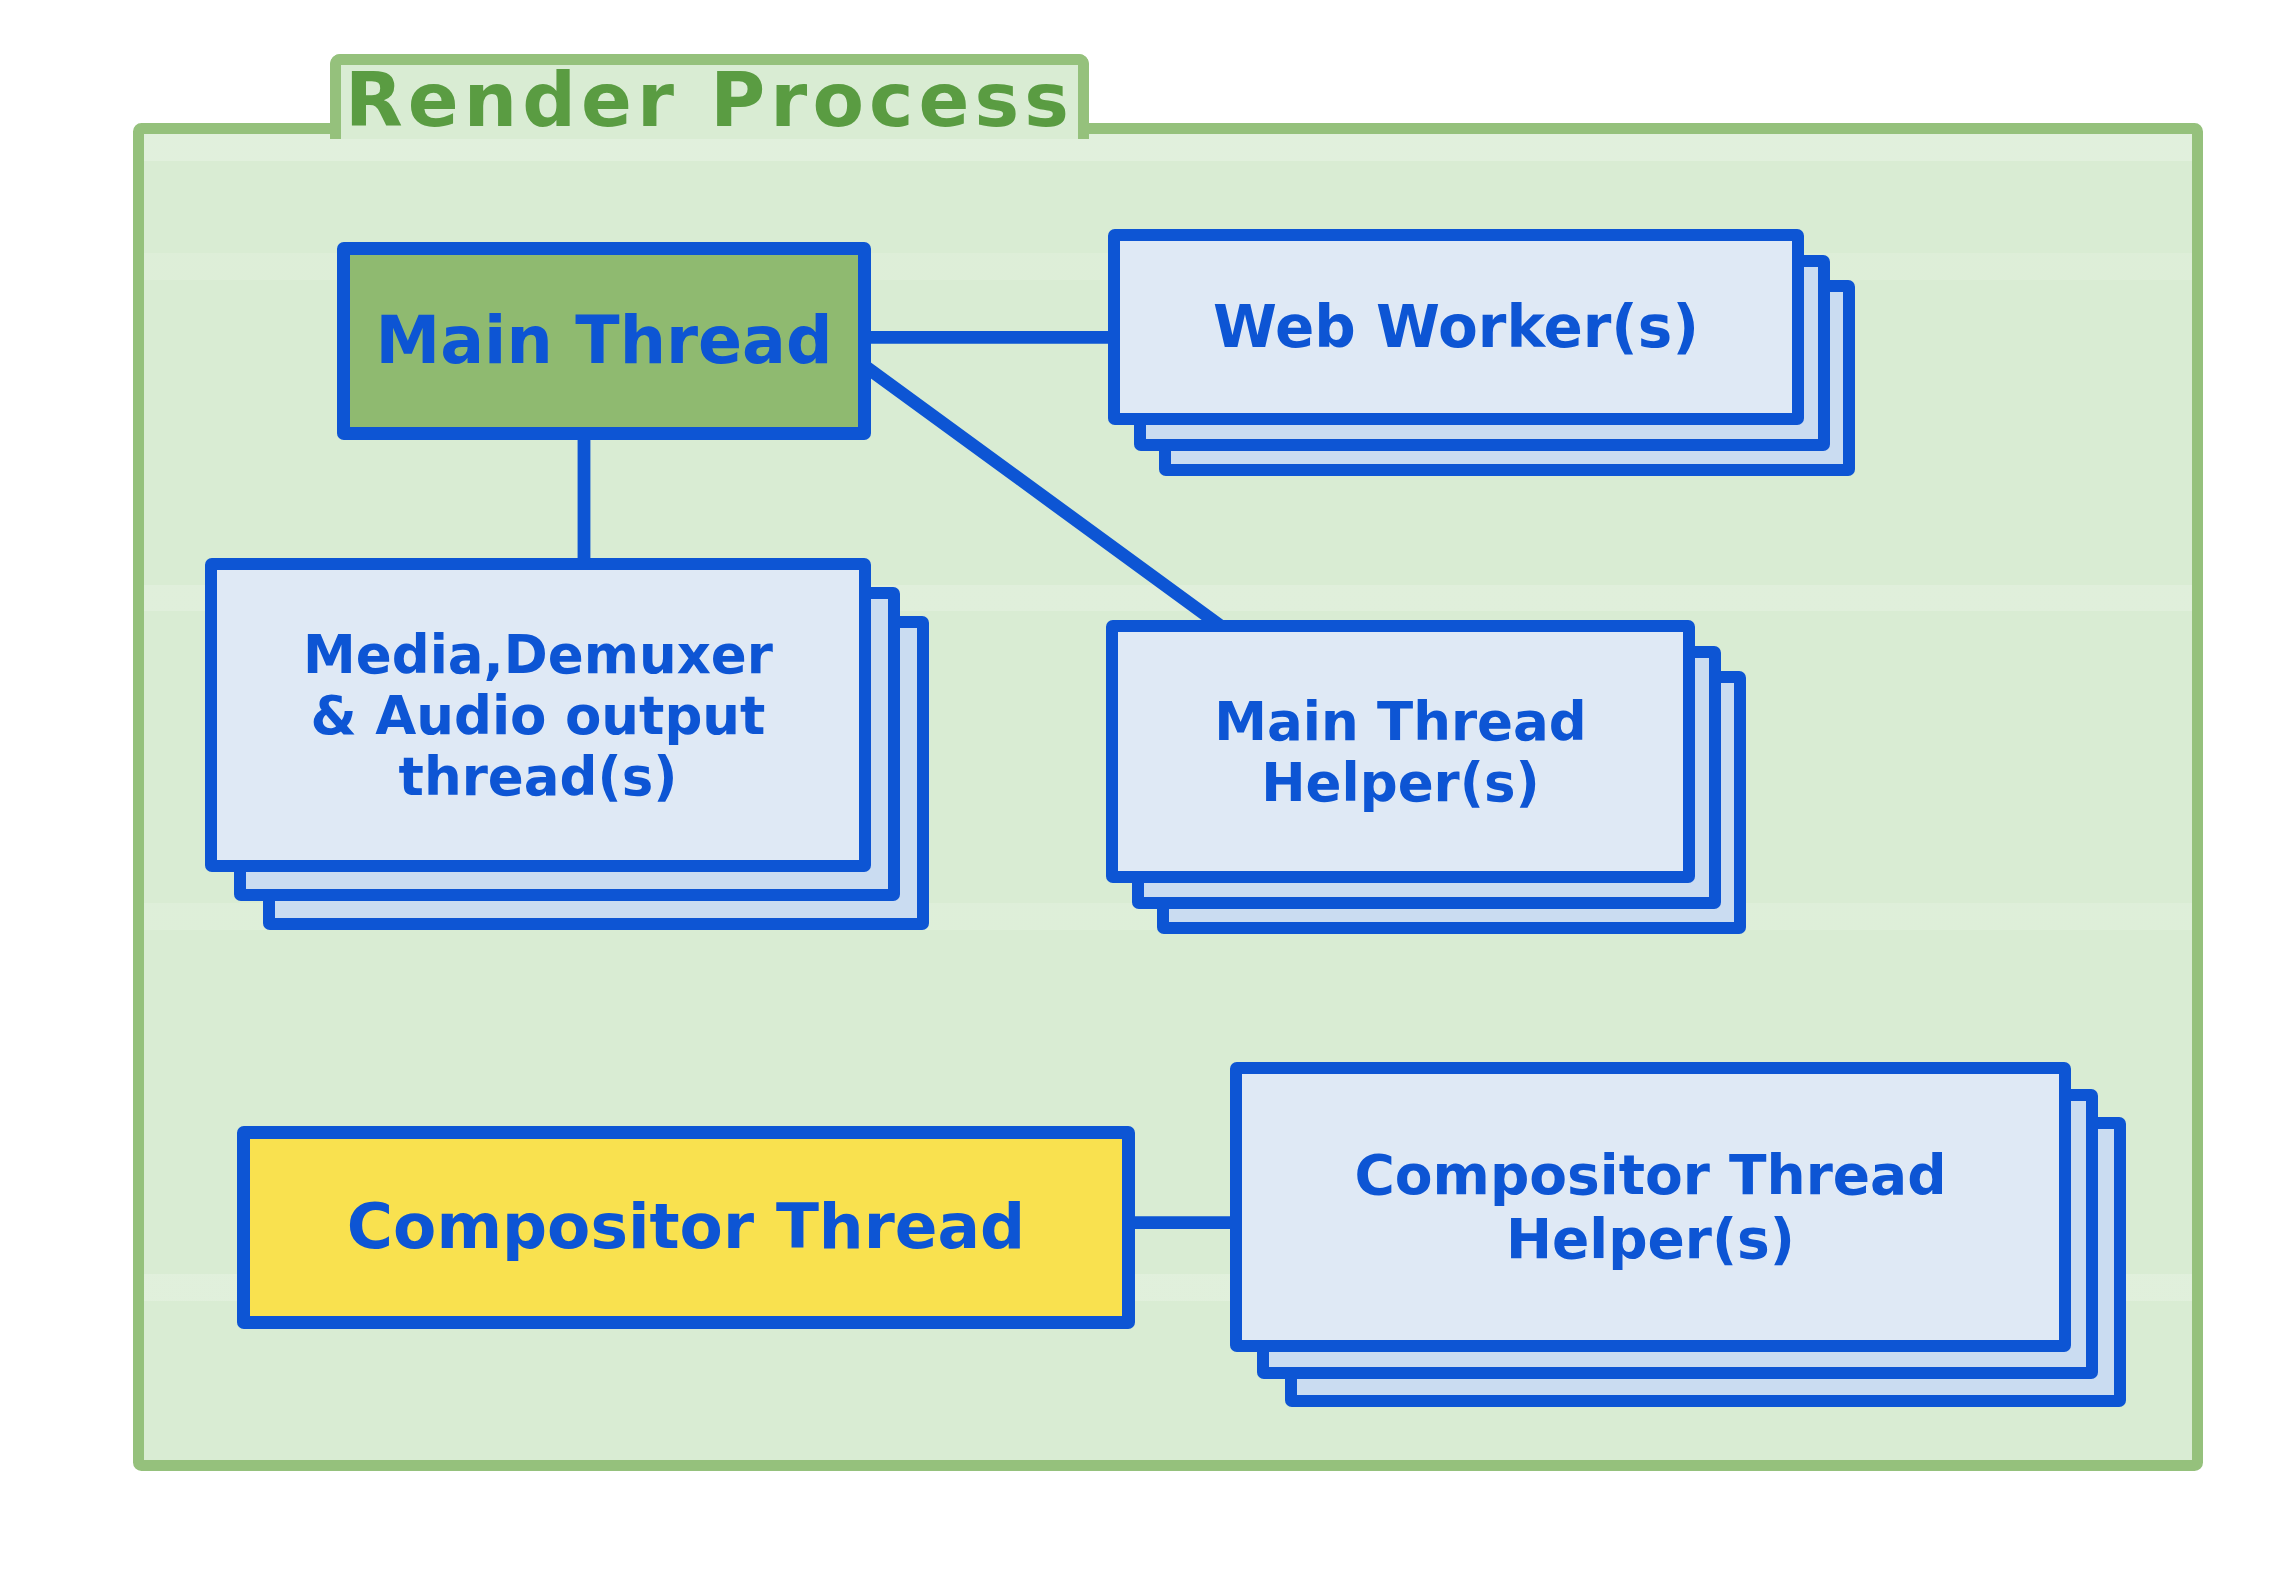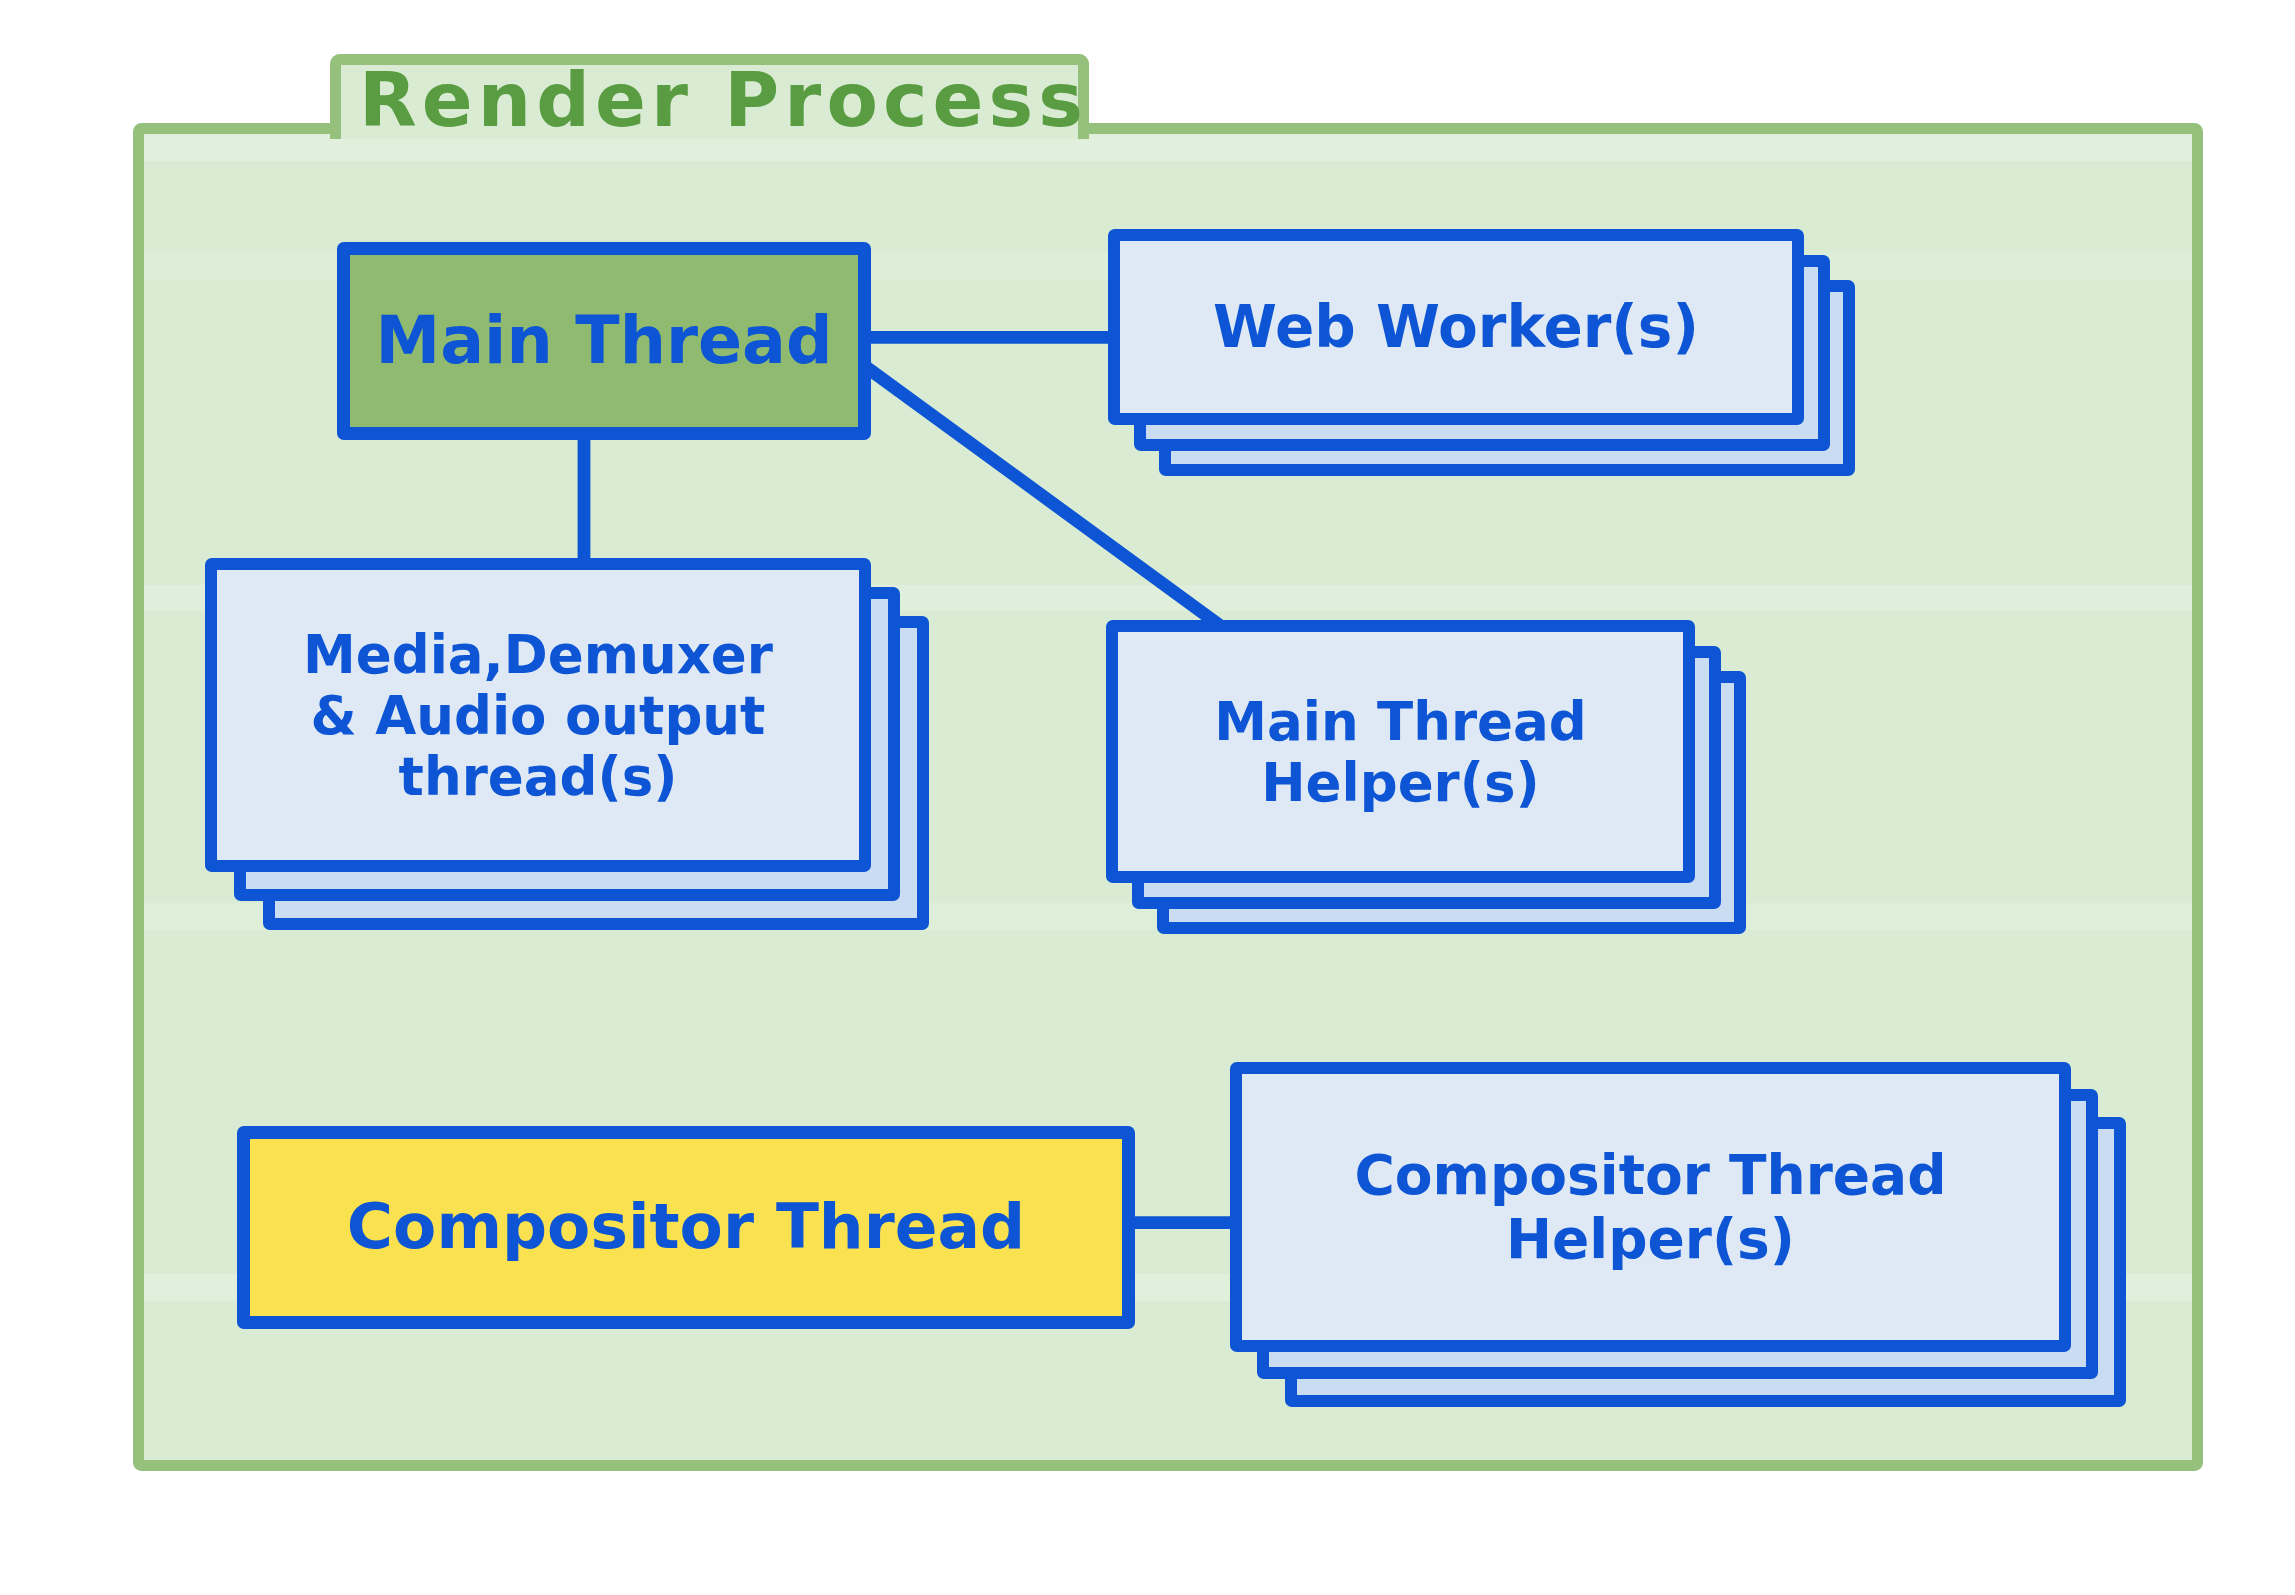--- a/index.html
+++ b/index.html
@@ -35,21 +35,21 @@
     background:
       linear-gradient(180deg, rgba(255,255,255,.22) 0 2%, transparent 2% 9%,
         rgba(255,255,255,.12) 9% 11%, transparent 11% 34%,
         rgba(255,255,255,.18) 34% 36%, transparent 36% 58%,
         rgba(255,255,255,.14) 58% 60%, transparent 60% 86%,
         rgba(255,255,255,.20) 86% 88%, transparent 88%);
     pointer-events:none;
   }
   .folder-title{
     position:absolute;
-    left:344px;top:56px;width:759px;
+    left:330px;top:56px;width:759px;
     text-align:center;
     font-size:75px;font-weight:bold;
     letter-spacing:5.1px;
     color:#5a9c42;
     white-space:nowrap;
   }
 
   
   svg.connectors{position:absolute;left:0;top:0;z-index:2;}
 

